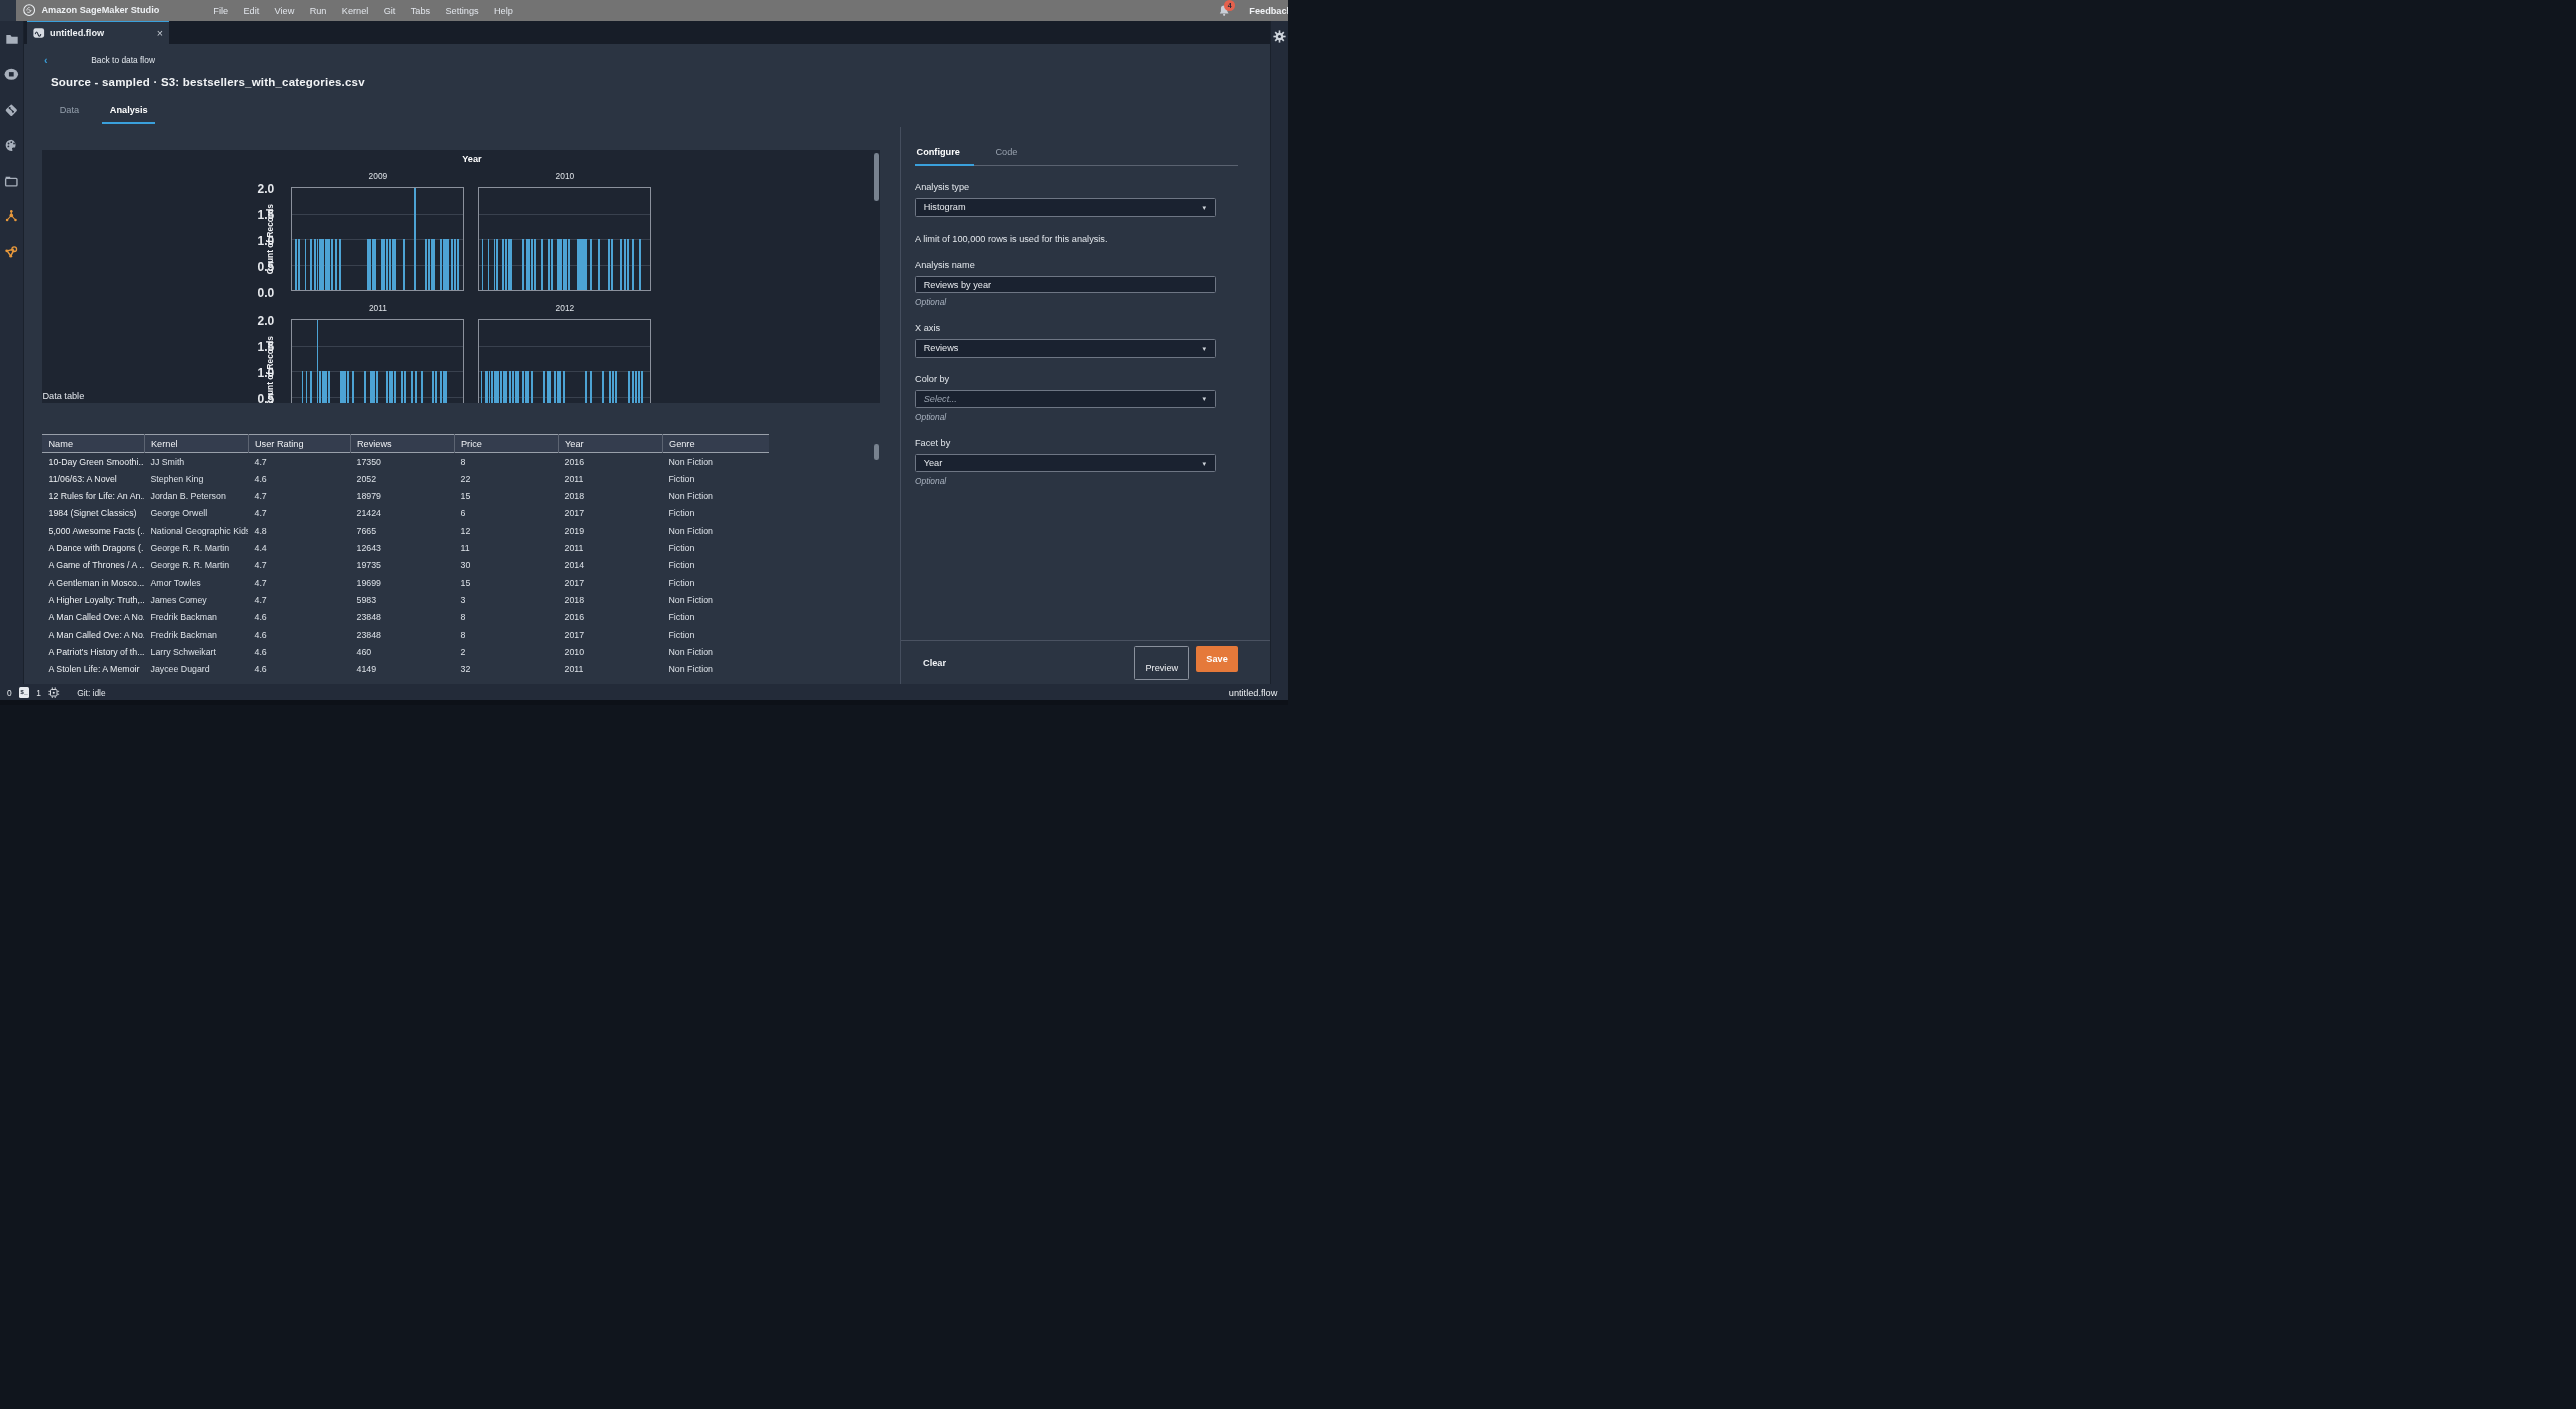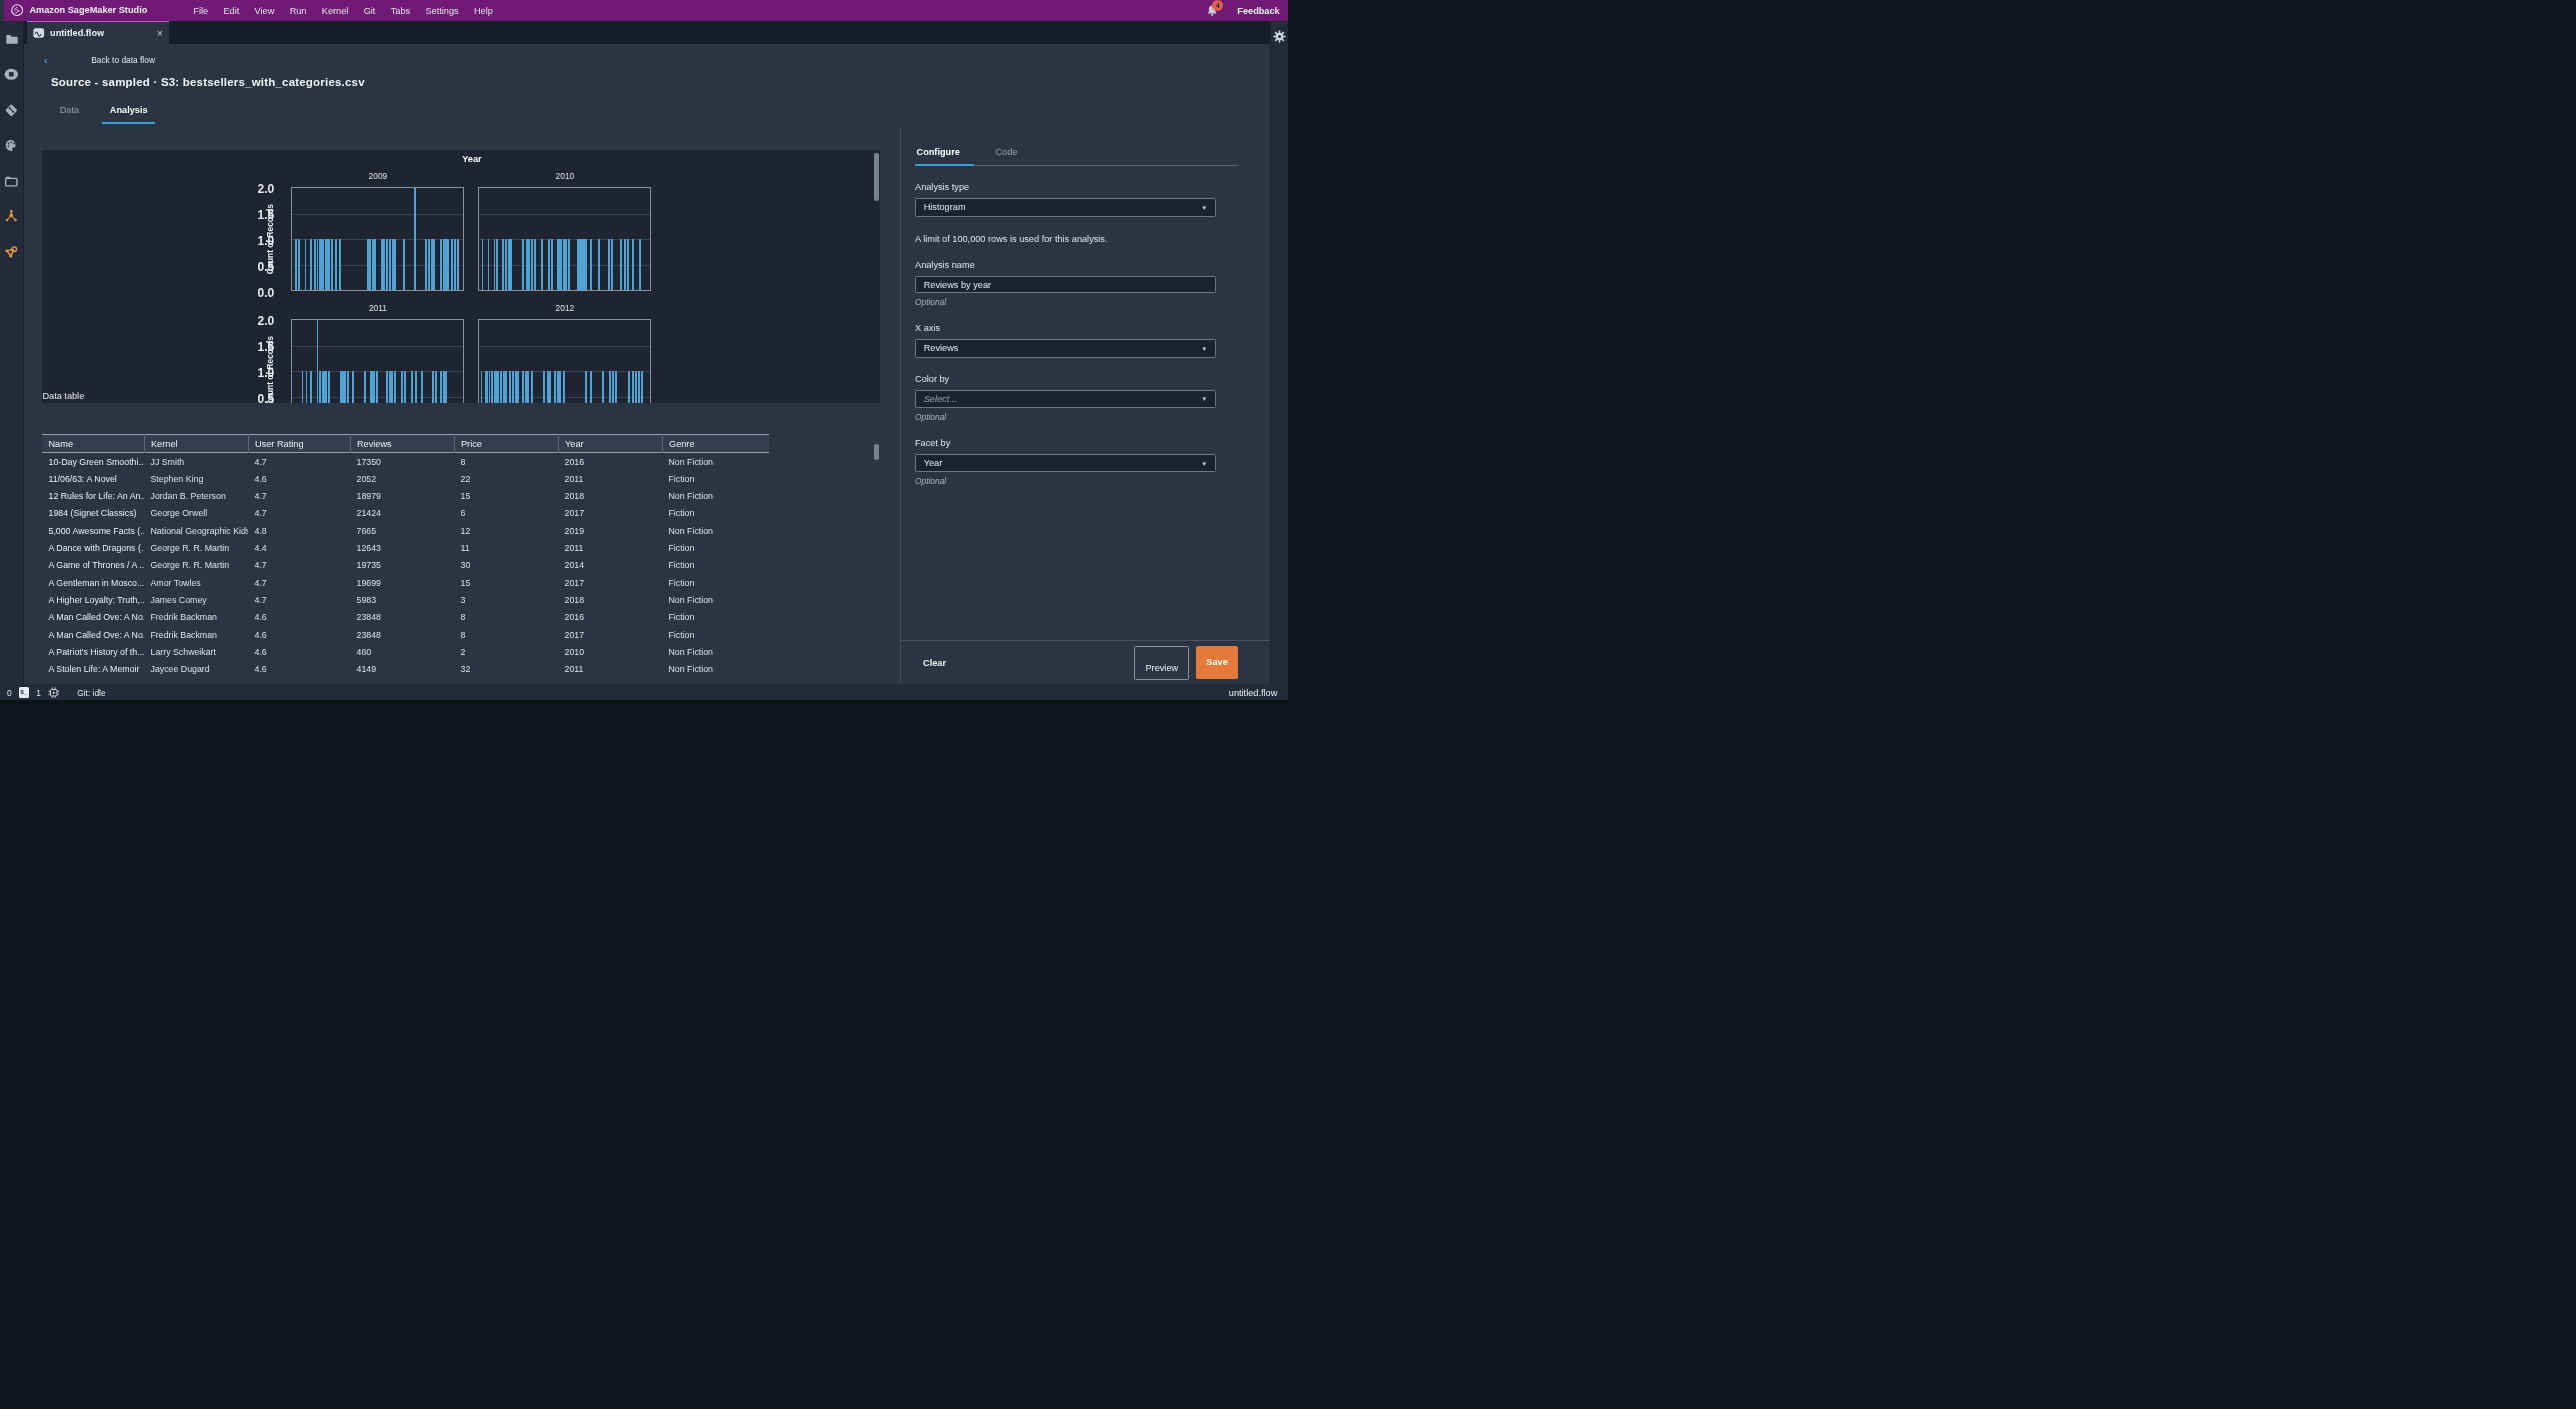--- a/index.html
+++ b/index.html
@@ -1,22 +1,22 @@
 <!DOCTYPE html>
 <html style="--accent: #3aa0dc; --bar: #4da3d4; --orange: #e5793a; --badge: #e4614d;font-size:12.3px"><head>
 <meta charset="utf-8">
 <style>
   * { margin:0; padding:0; box-sizing:border-box; }
   html,body { width:1288px; height:705px; overflow:hidden; background:#10151d;
     font-family:"Liberation Sans","DejaVu Sans",sans-serif; }
   .app { position:relative; width:1288px; height:705px; background:#2b3442; }
 
   
-  .menubar { position:absolute; left:4px; top:0; width:1288px; height:21px; background:#701a75;
-    display:flex; align-items:center; z-index:5; }
+  .menubar { position:absolute; left:16px; top:0; width:1288px; height:21px; background:#737373;
+    display:flex; align-items:center; z-index:5;gap:8px; }
   .logo-area { display:flex; align-items:center; gap:6.1px; padding-left:7px; }
   .app-title { color:#eef1f4; font-size:9.2px; font-weight:700; white-space:nowrap; }
   .menu-items { display:flex; gap:15.3px; margin-left:46px; }
   .menu-item { color:#e2e6ec; font-size:9.2px; cursor:default; }
   .menubar-right { margin-left:auto; display:flex; align-items:center; gap:17px; padding-right:12.3px; }
   .bell-wrap { position:relative; display:inline-block; width:14px; height:14px; }
   .badge { position:absolute; top:-3.1px; left:6.1px; min-width:10.7px; height:10.7px; border-radius:6.1px;
     background:var(--badge,#e4614d); color:#232b39; font-size:7px; font-weight:700;
     display:flex; align-items:center; justify-content:center; padding:0 2.3px; }
   .feedback { color:#f0f2f5; font-size:9.2px; font-weight:700; }
@@ -87,21 +87,21 @@
   .textbox { height:17px; cursor:text; }
   .note { font-size:9.2px; color:#e3e7ec; margin-top:17.6px; }
   .optional { font-size:8.4px; font-style:italic; color:#aab3c0; margin-top:3.8px; }
   .panel-footer { position:absolute; left:0; right:0; bottom:0; height:44px; border-top:0.8px solid #4a5261;
     display:flex; align-items:center; padding:0 32px 0 22px; }
   .clear-btn { color:#f0f2f5; font-size:9.2px; font-weight:700; cursor:pointer; }
   .footer-right { margin-left:auto; display:flex; gap:7px; }
   .btn-secondary { background:transparent; border:0.8px solid #8a919d; border-radius:1.5px; color:#f0f2f5;
     font-size:9.2px; height:21px; padding:16px 10px; font-family:inherit; cursor:pointer; }
   .btn-primary { background:var(--orange,#e5793a); border:0.8px solid var(--orange,#e5793a); border-radius:1.5px;
-    color:#ffffff; font-size:9.2px; font-weight:700; height:33px; padding:0 9.2px; font-family:inherit; cursor:pointer; }
+    color:#ffffff; font-size:9.2px; font-weight:700; height:26px; padding:0 9.2px; font-family:inherit; cursor:pointer; }
 
   
   .statusbar { position:absolute; left:0; top:684px; width:1288px; height:17px; background:#232b39;
     display:flex; align-items:center; gap:7px; padding:0 10.7px 0 7px; }
   .sb-num { color:#e6eaee; font-size:8.4px; }
   .term-ico { width:10.7px; height:10.7px; background:#e8ebef; border-radius:1.5px; color:#232b39;
     font-family:"Liberation Mono","DejaVu Sans Mono",monospace; font-size:6.1px; font-weight:700;
     display:flex; align-items:center; justify-content:center; }
   .sb-git { color:#e6eaee; font-size:8.4px; margin-left:10.7px; }
   .sb-file { margin-left:auto; color:#eef1f4; font-size:9.2px; }

